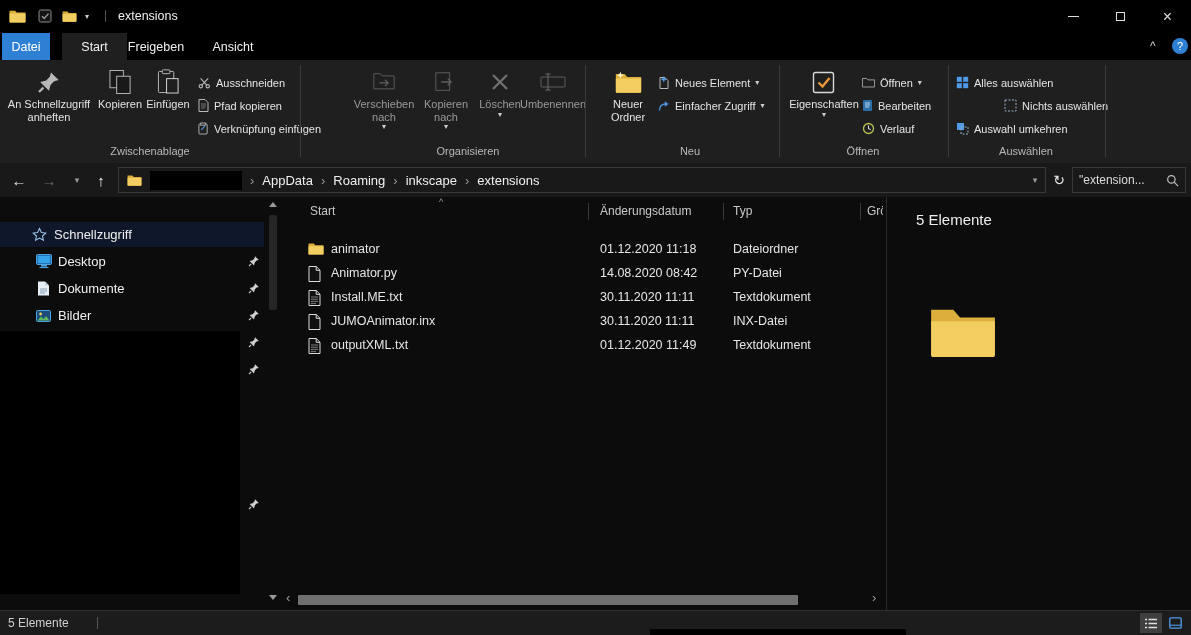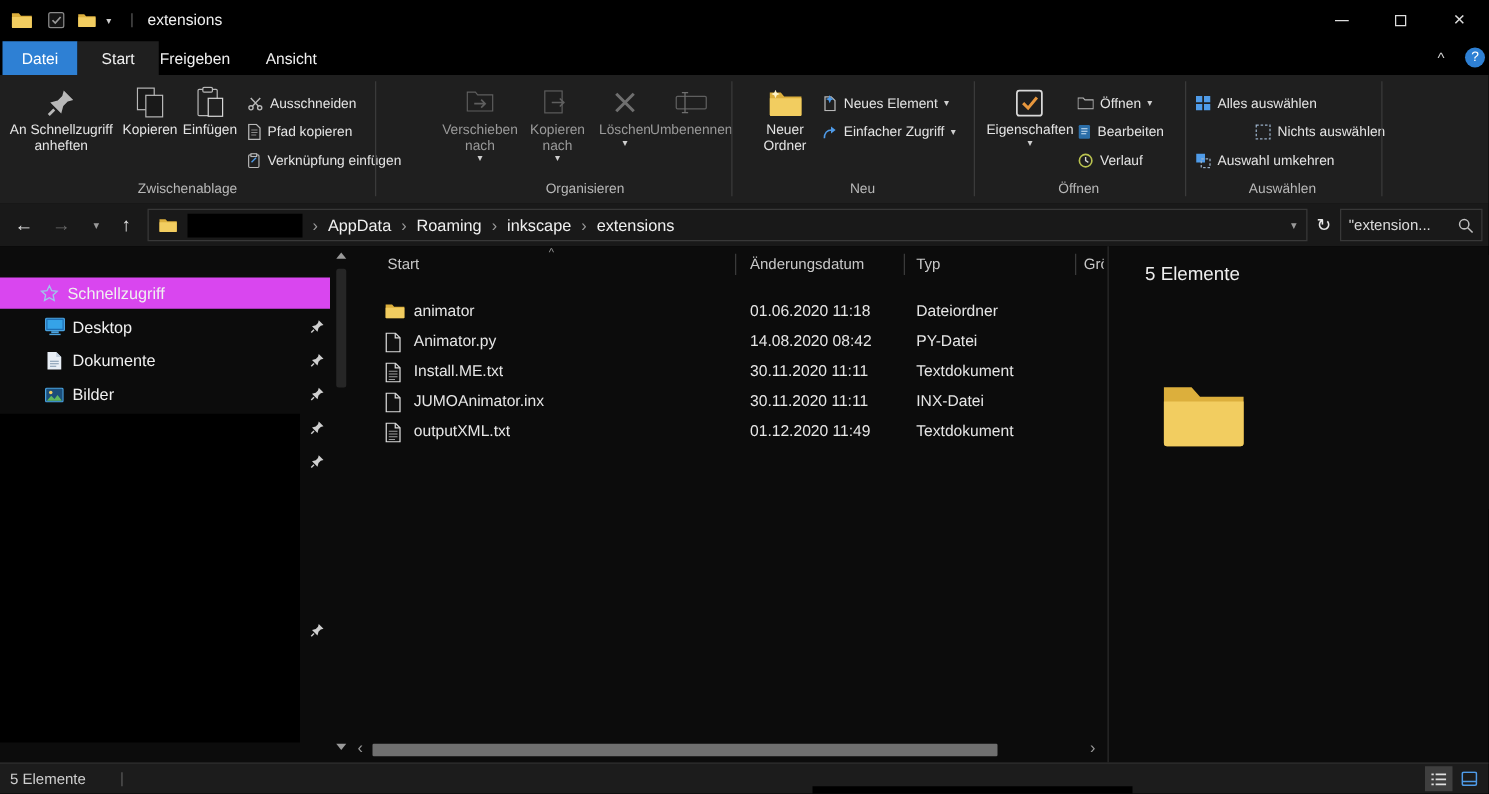--- a/index.html
+++ b/index.html
@@ -38,21 +38,21 @@
   .addrfield { position:absolute; left:118px; top:4px; width:928px; height:26px; background:#191919; border:1px solid #383838; display:flex; align-items:center; gap:8px; padding:0 8px; font-size:13px; }
   .crumb { color:#f0f0f0; white-space:nowrap; }
   .csep { color:#9a9a9a; font-size:13px; }
   .redact-addr { width:92px; height:19px; background:#000; }
   .searchfield { position:absolute; left:1072px; top:4px; width:114px; height:26px; background:#191919; border:1px solid #383838; display:flex; align-items:center; padding:0 6px; gap:4px; }
   .search-input { flex:1; min-width:0; background:transparent; border:none; outline:none; color:#dcdcdc; font-size:12px; font-family:inherit; }
 
   
   .content { left:0; top:197px; width:1191px; height:413px; background:#0c0c0c; }
   .sb-row { position:absolute; left:0; width:264px; height:25px; display:flex; align-items:center; font-size:13px; color:#f0f0f0; }
-  .sb-sel { background:#d946ef; }
+  .sb-sel { background:#0f172a; }
   .sb-icon { position:absolute; display:flex; }
   .pin { position:absolute; left:248px; width:12px; height:12px; }
   .redact-side { position:absolute; left:0; top:134px; width:240px; height:263px; background:#000; }
 
   .vscroll { position:absolute; left:265px; top:0; width:17px; height:413px; }
   .tri-up { width:0; height:0; border-left:4px solid transparent; border-right:4px solid transparent; border-bottom:5px solid #9a9a9a; }
   .tri-down { width:0; height:0; border-left:4px solid transparent; border-right:4px solid transparent; border-top:5px solid #9a9a9a; }
 
   .filelist { position:absolute; left:283px; top:0; width:602px; height:413px; }
   .fl-col { position:absolute; top:7px; font-size:12px; color:#c8c8c8; }
@@ -106,21 +106,21 @@
       </div>
     <div class="wbtn abs" style="left:1097px;top:0">
         <span class="maxbox"></span>
       </div>
     <div class="wbtn abs" style="left:1144px;top:0">
         <span>×</span>
       </div>
   </div>
 
   <div class="tabrow abs">
-    <div class="tab tab-file" style="left:2px;width:60px">Datei</div>
+    <div class="tab tab-file" style="left:2px;width:48px">Datei</div>
     <div class="tab tab-active" style="left:62px;width:65px">Start</div>
     <div class="tab" style="left:116px;width:80px">Freigeben</div>
     <div class="tab" style="left:196px;width:74px">Ansicht</div>
     <span class="abs" style="left:1150px;top:6px;font-size:12px;color:#cfcfcf">^</span>
     <span class="helpcircle" style="left:1172px;top:5px">?</span>
   </div>
 
   <div class="ribbon abs">
 
     <div>
@@ -482,21 +482,21 @@
       </div>
 
       <div class="fl-row" style="top:41px">
         <span class="fl-ic">
           <svg width="16" height="13" viewBox="0 0 16 13">
               <path d="M0.5 1.5h5.2l1.6 1.8h8.2v8.7a.6.6 0 0 1-.6.6H1.1a.6.6 0 0 1-.6-.6z" fill="#dcaf3c"></path>
               <path d="M0.5 4.2h15v7.8a.6.6 0 0 1-.6.6H1.1a.6.6 0 0 1-.6-.6z" fill="#f2cd60"></path>
             </svg>
         </span>
         <span class="fl-cell" style="left:48px">animator</span>
-        <span class="fl-cell" style="left:317px">01.06.2020 11:18</span>
+        <span class="fl-cell" style="left:317px">01.12.2020 11:18</span>
         <span class="fl-cell" style="left:450px">Dateiordner</span>
       </div>
 
       <div class="fl-row" style="top:65px">
         <span class="fl-ic">
           <svg width="13" height="16" viewBox="0 0 13 16">
               <path d="M1 .5h7.2L12 4.3V15.5H1z" fill="#101010" stroke="#dadada"></path>
               <path d="M8.2 .5V4.3H12" fill="none" stroke="#dadada"></path>
             </svg>
         </span>

